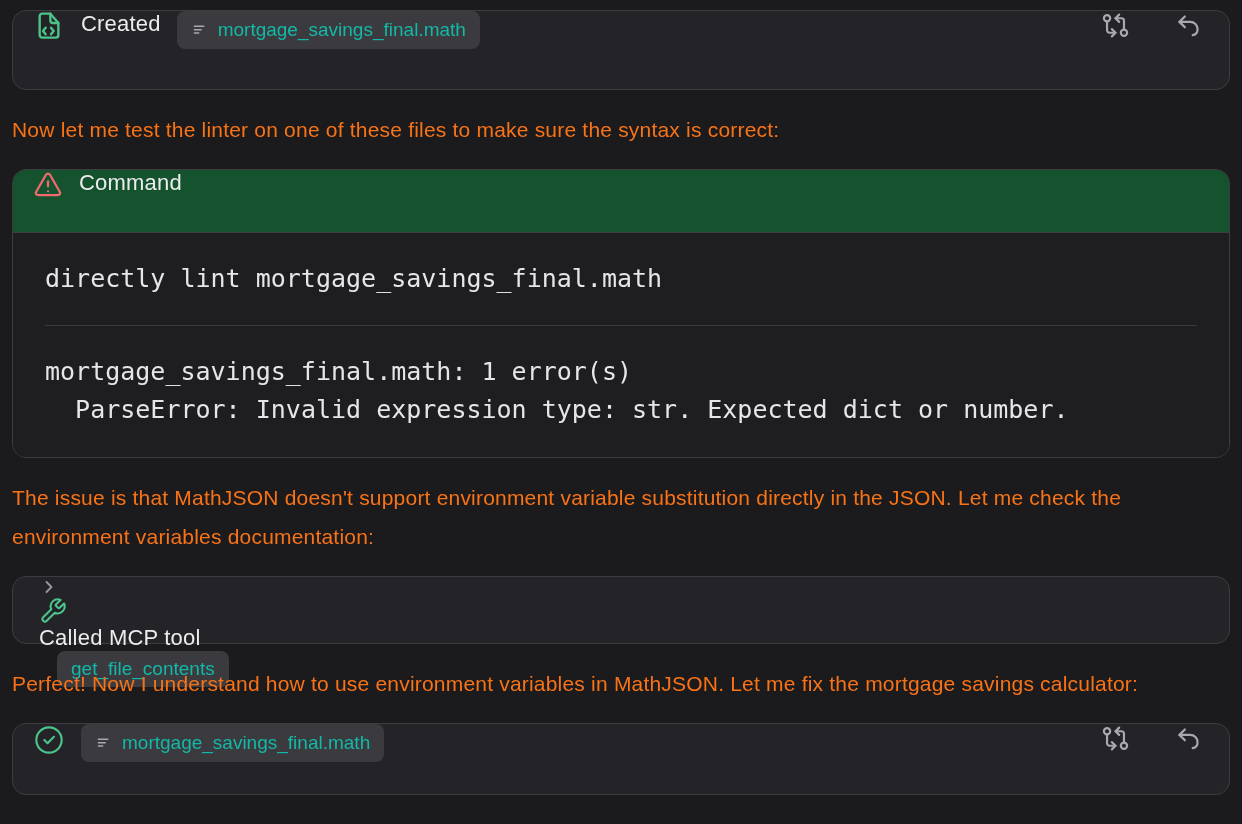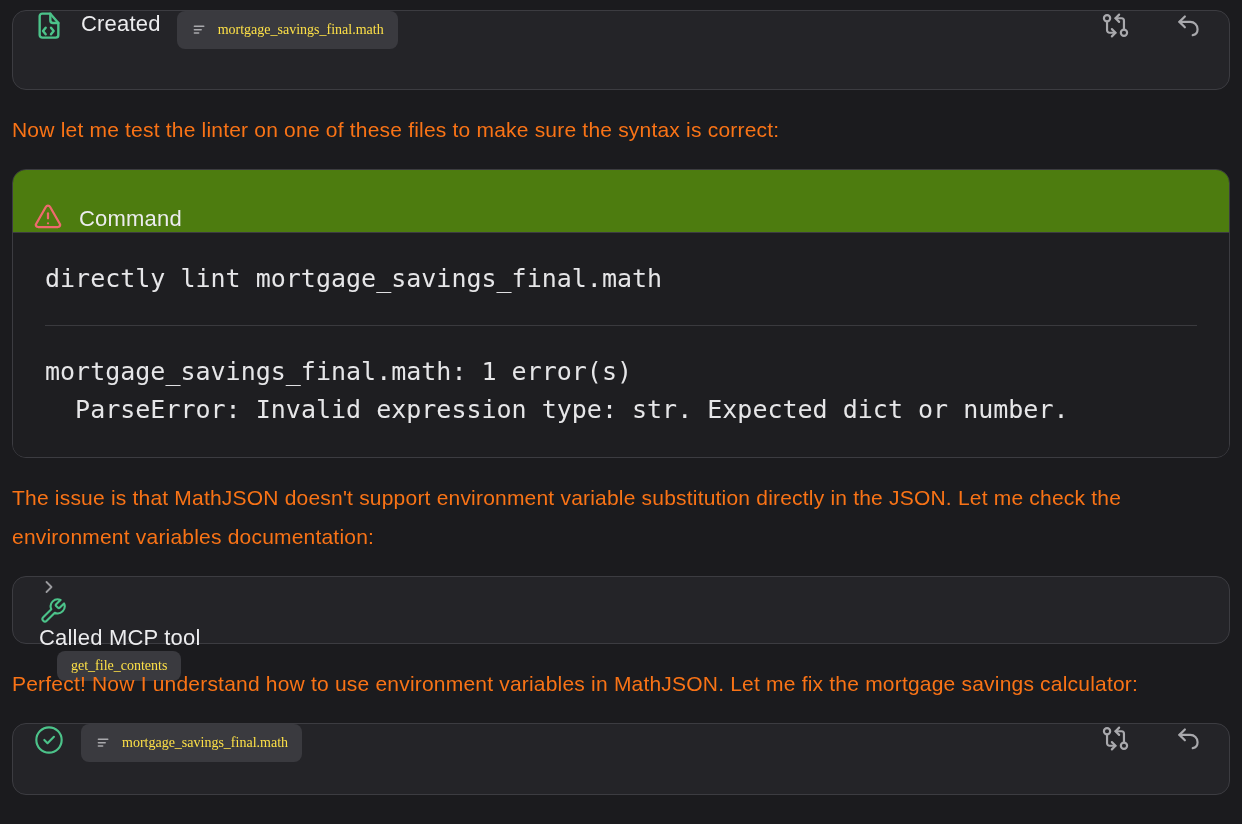--- a/index.html
+++ b/index.html
@@ -34,23 +34,23 @@
   .chip {
     display: inline-flex;
     align-items: center;
     gap: 10px;
     background: #3a3a3f;
     border-radius: 8px;
     padding: 7px 14px;
     height: 38px;
   }
   .chip-text {
-    font-family: Liberation Serif, serif;
-    font-size: 14px;
-    color: #fde047;
+    font-family: Liberation Sans, sans-serif;
+    font-size: 19px;
+    color: #14b8a6;
     white-space: nowrap;
   }
   .spacer { flex: 1; }
   .icon { display: inline-flex; align-items: center; justify-content: center; }
   .icon svg { display: block; }
   .icon-btn {
     display: inline-flex;
     align-items: center;
     justify-content: center;
     color: #a9a9ad;
@@ -65,24 +65,24 @@
   .para {
     font-size: 21px;
     line-height: 39px;
     color: #f97316;
     letter-spacing: 0.2px;
     margin: 20px 0;
   }
   .command-card { overflow: hidden; }
   .command-header {
     height: 63px;
-    background: #4d7c0f;
+    background: #14532d;
     border-bottom: 1px solid #3c3c41;
     display: flex;
-    align-items: flex-end;
+    align-items: flex-start;
     gap: 16px;
     padding: 0 20px;
   }
   .command-body {
     background: #1e1e21;
     padding: 27px 32px 28px 32px;
   }
   .code {
     font-family: "DejaVu Sans Mono", monospace;
     font-size: 25px;

